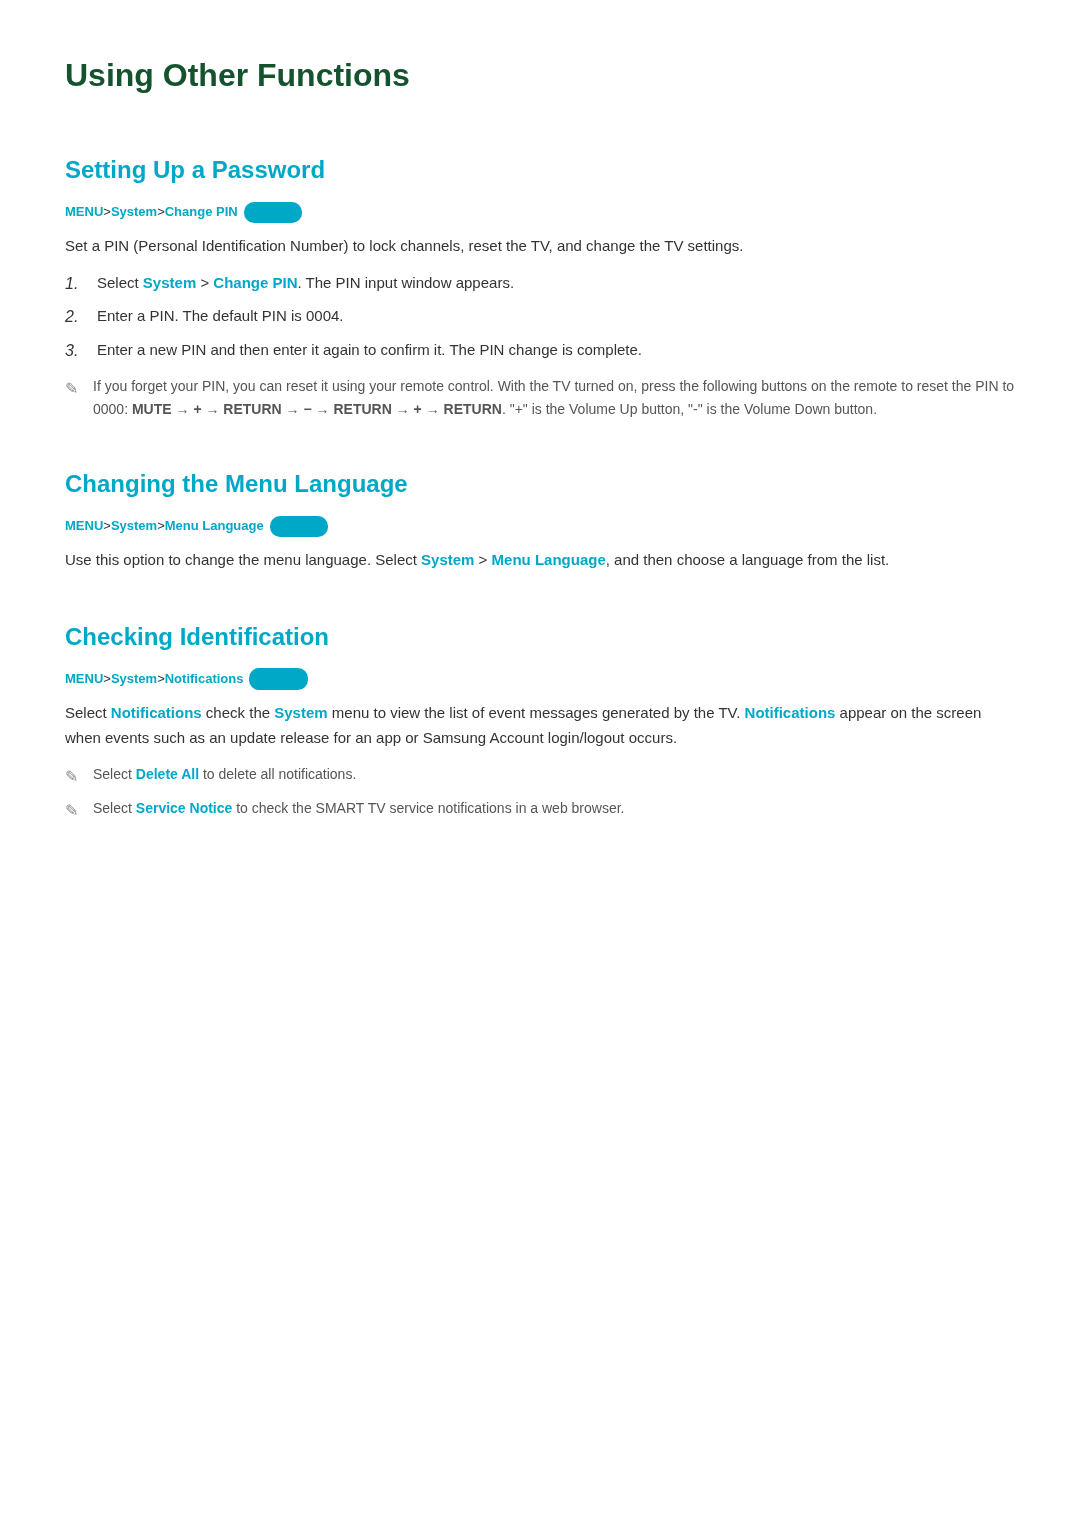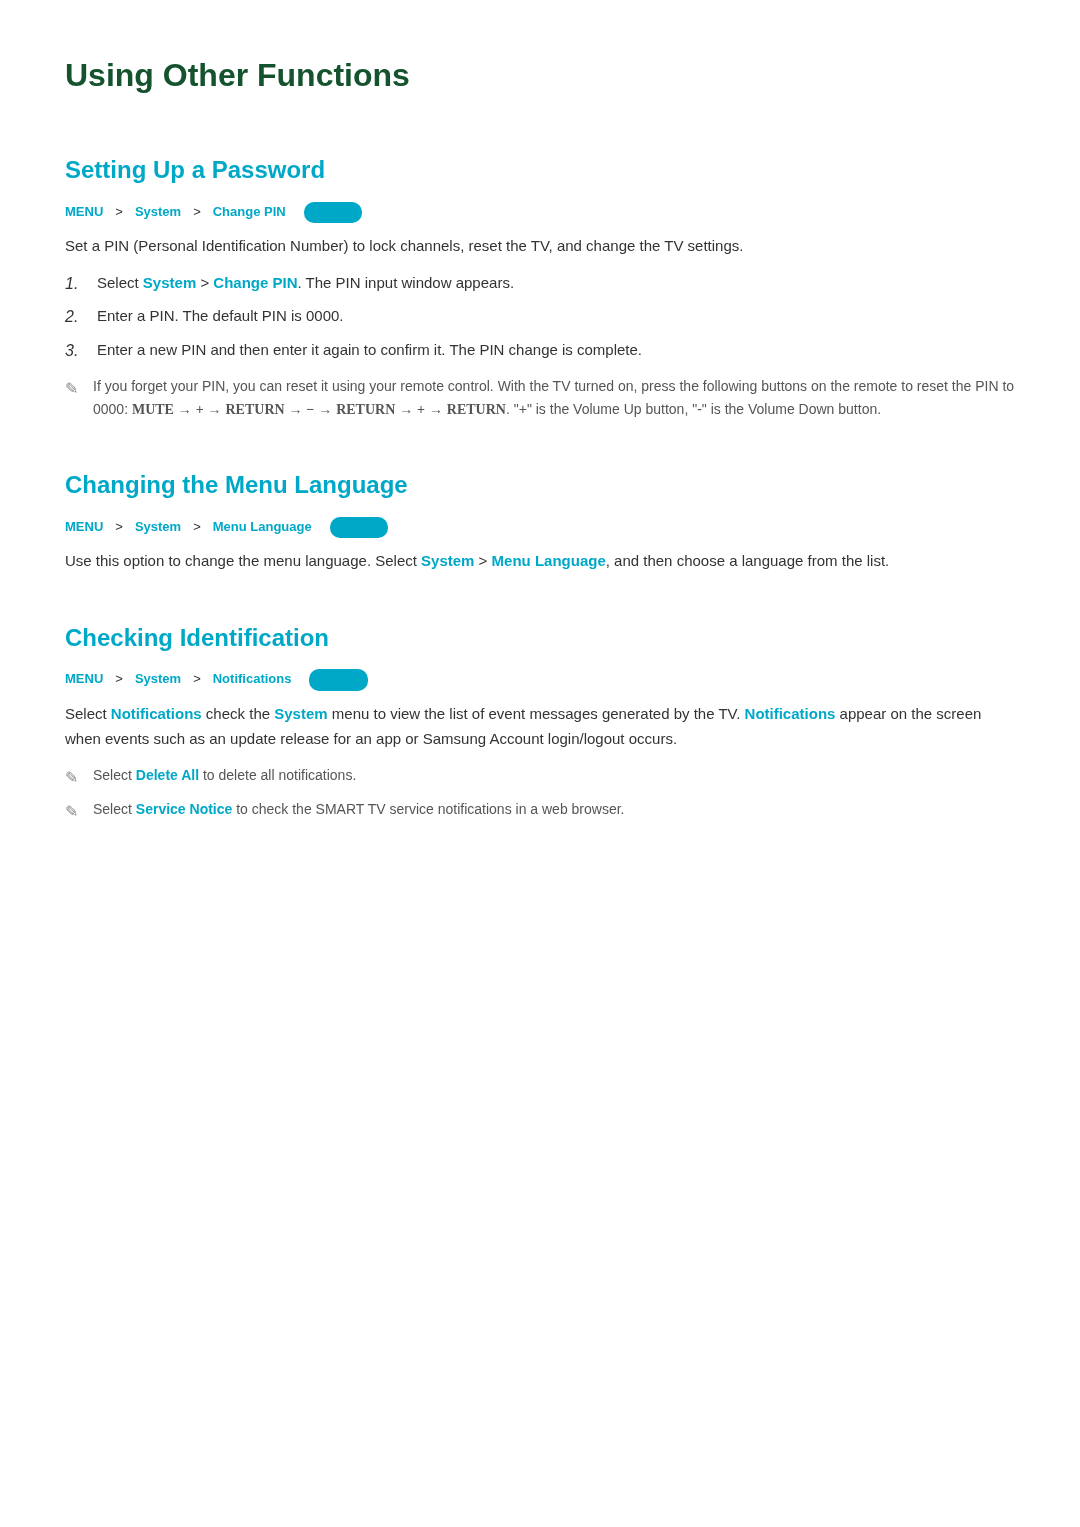--- a/index.html
+++ b/index.html
@@ -38,21 +38,22 @@
       color: #00a8c8;
       margin-bottom: 12px;
     }
 
     .breadcrumb {
       font-size: 13px;
       font-weight: bold;
       color: #00a8c8;
       margin-bottom: 10px;
       display: flex;
-      gap: 12px;
+      align-items: center;
+      gap: 0;
     }
 
     .breadcrumb span {
       color: #00a8c8;
     }
 
     .breadcrumb .separator {
       color: #333333;
       font-weight: normal;
     }
@@ -120,21 +121,21 @@
       color: #00a8c8;
       font-weight: bold;
     }
 
     .inline-bold {
       font-weight: bold;
     }
 
     .mono-bold {
       font-weight: bold;
-      font-family: Liberation Serif, serif;
+      font-family: Liberation Sans, sans-serif;
       font-size: 14px;
     }
 
     .bullet-list {
       list-style: none;
       padding: 0;
       margin-top: 8px;
     }
 
     .bullet-list li {
@@ -165,21 +166,21 @@
 
   <p class="description">Set a PIN (Personal Identification Number) to lock channels, reset the TV, and change the TV settings.</p>
 
   <ol class="steps-list">
     <li>
       <span class="step-number">1.</span>
       <span>Select <span class="inline-link">System</span> &gt; <span class="inline-link">Change PIN</span>. The PIN input window appears.</span>
     </li>
     <li>
       <span class="step-number">2.</span>
-      <span>Enter a PIN. The default PIN is 0000.</span>
+      <span>Enter a PIN. The default PIN is 0004.</span>
     </li>
     <li>
       <span class="step-number">3.</span>
       <span>Enter a new PIN and then enter it again to confirm it. The PIN change is complete.</span>
     </li>
   </ol>
 
   <div class="note-item">
     <span class="pencil-icon">✎</span>
     <span>

